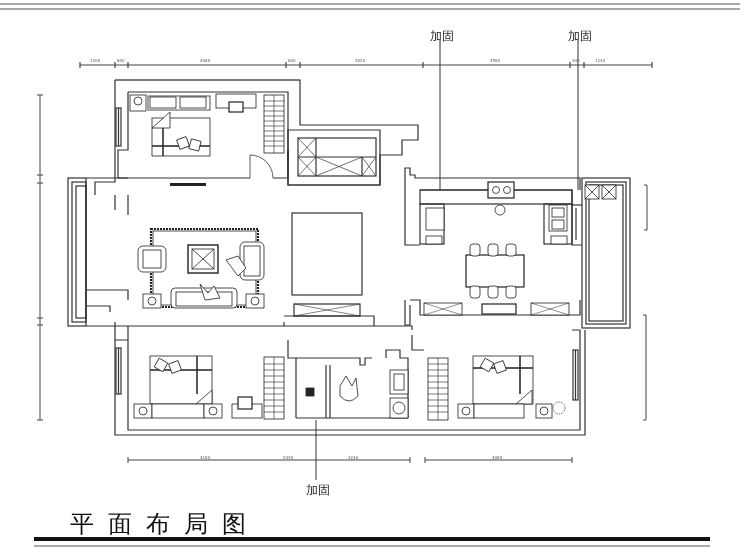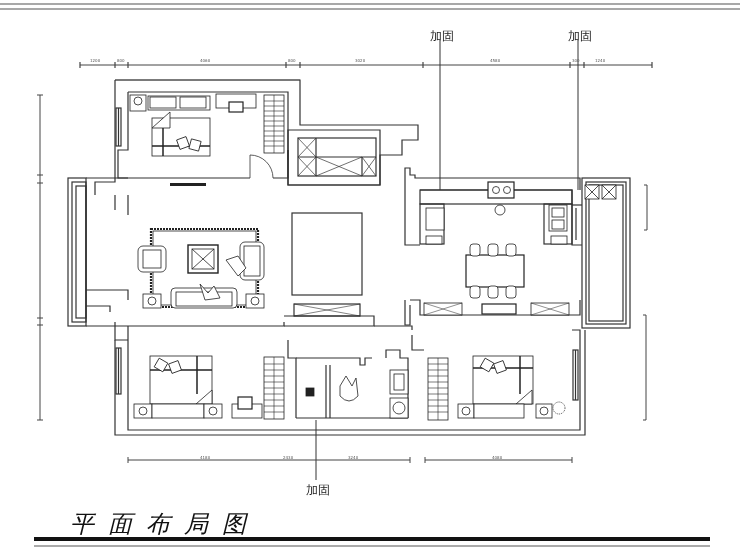--- a/index.html
+++ b/index.html
@@ -1,19 +1,19 @@
 <!DOCTYPE html>
 <html><head>
 <meta charset="utf-8">
 <style>
   html,body{margin:0;padding:0;background:#fff;}
   body{width:740px;height:555px;position:relative;overflow:hidden;font-family:"DejaVu Sans",sans-serif;}
   .topline{position:absolute;left:0;width:740px;height:2px;background:#a8a8a8;}
   svg{position:absolute;left:0;top:0;}
-  .title{position:absolute;left:70px;top:508px;font-size:24px;letter-spacing:14px;color:#111;font-family:"DejaVu Sans",sans-serif;font-style:italic;}
+  .title{position:absolute;left:70px;top:508px;font-size:24px;letter-spacing:14px;color:#111;font-family:"DejaVu Sans",sans-serif;}
   .rule-thick{position:absolute;left:34px;top:537px;width:676px;height:4px;background:#111;}
   .rule-thin{position:absolute;left:34px;top:545px;width:676px;height:2px;background:#aaa;}
   .marker{position:absolute;font-size:12px;color:#222;font-family:Liberation Serif, serif;}
   .dimtxt{font-size:4px;fill:#555;font-family:"DejaVu Sans",sans-serif;}
 </style>
 </head>
 <body>
 
 <div class="topline" style="top:3px"></div>
 <div class="topline" style="top:8px"></div>

